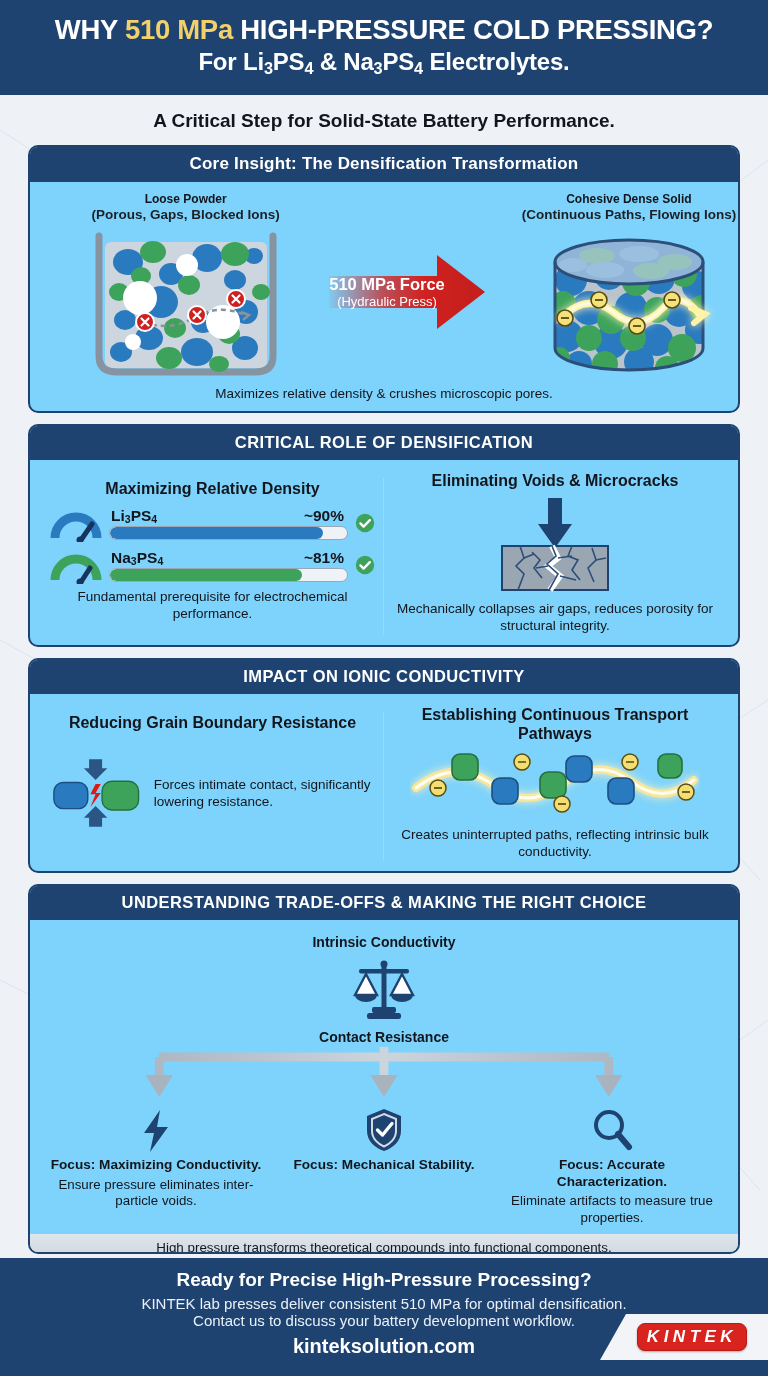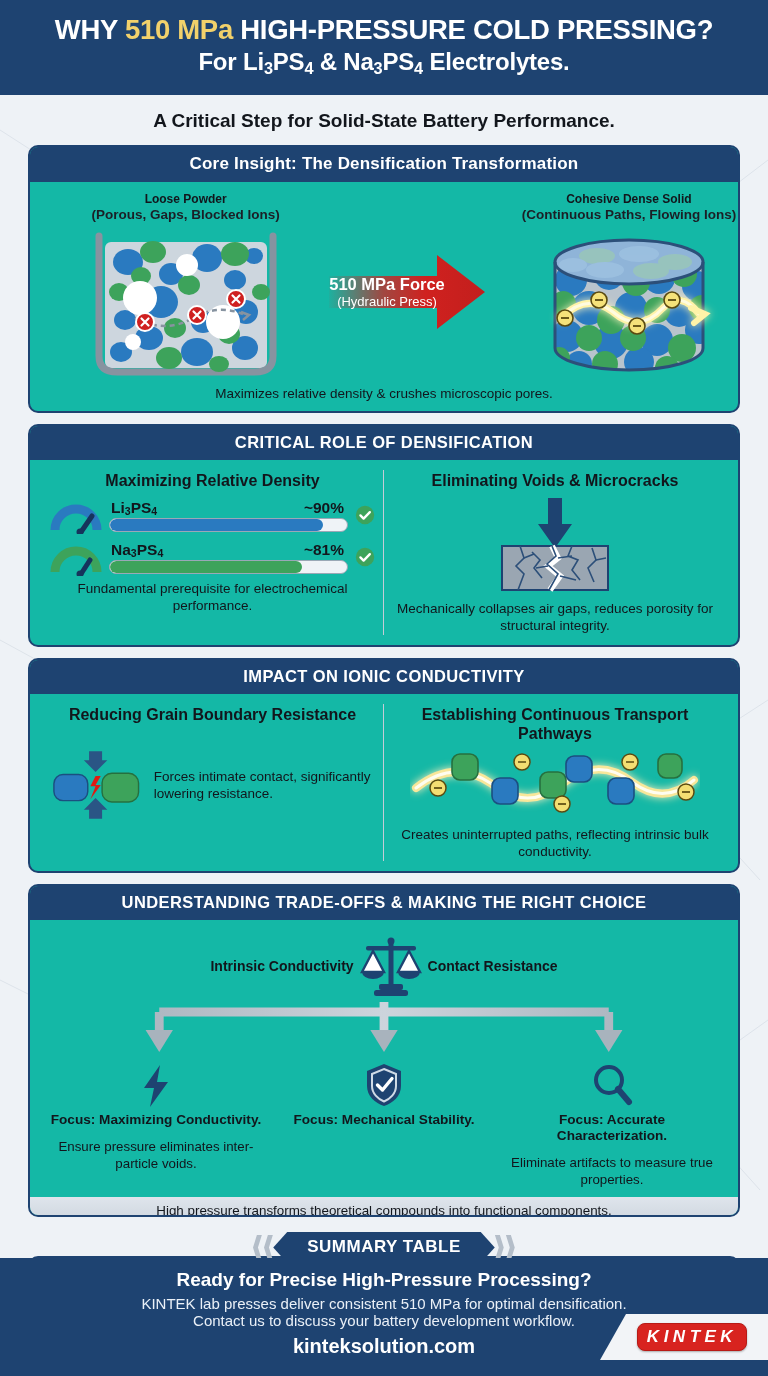--- a/index.html
+++ b/index.html
@@ -35,21 +35,21 @@
     position:relative; z-index:2;
     text-align:center; color:#12161c;
     font-size:19px; font-weight:bold;
     padding:15px 10px 13px;
   }
 
   
   .card {
     position:relative; z-index:2;
     margin:0 28px 11px;
-    background:#14b8a6;
+    background:#7dd3fc;
     border:2px solid #1e4371;
     border-radius:10px;
     overflow:hidden;
   }
   .card-hd {
     background:#1e4371; color:#fff;
     text-align:center; font-weight:bold;
     padding:7px 6px 8px;
     font-size:17px;
     letter-spacing:0.2px;
@@ -62,21 +62,21 @@
   .ci-col { flex:0 0 42%; text-align:center; }
   .ci-mid { flex:1; display:flex; align-items:center; justify-content:center; padding-top:60px;}
   .ci-t1 { font-size:12px; font-weight:bold; color:#12161c; }
   .ci-t2 { font-size:13.5px; color:#1b1f26; margin-top:1px;font-weight:bold; }
   .ci-art { margin-top:8px; display:flex; justify-content:center; }
   .ci-foot { text-align:center; font-size:13.5px; color:#12161c; margin-top:4px; }
 
   
   .split { display:flex; }
   .split > .half { flex:1 1 50%; padding:2px 8px 0; }
-  .split > .half:first-child { border-right:1.5px solid #c3ccd6; }
+  .split > .half:first-child { border-right:1.5px solid #c3ccd6;margin-top:8px; }
   .h-title {
     text-align:center; font-weight:bold; font-size:16px;
     color:#12161c; line-height:1.18; margin-bottom:6px;
   }
   .h-cap { text-align:center; font-size:13.5px; color:#12161c; line-height:1.25; margin-top:5px; }
 
   
   .grow { display:flex; align-items:center; gap:7px; margin-bottom:4px; }
   .gstack { flex:1; }
   .glabels { display:flex; justify-content:space-between; align-items:baseline; padding:0 4px 1px 2px;}
@@ -87,27 +87,27 @@
     border:1.5px solid #9aa8b6; overflow:hidden; position:relative;
   }
   .bar > i { display:block; height:100%; border-radius:8px; }
   .check { width:20px; height:20px; flex:0 0 20px; }
 
   
   .imp-left { display:flex; align-items:center; gap:6px; }
   .imp-txt { font-size:13.5px; color:#12161c; line-height:1.3; }
 
   
-  .to-top { display:flex; justify-content:center; align-items:center; gap:6px; margin:4px 0 0; }
+  .to-top { display:flex; justify-content:center; align-items:center; gap:6px; margin:4px 0 0;flex-direction:column; }
   .to-lbl { font-size:14px; font-weight:bold; color:#12161c; text-align:center; line-height:1.2; }
   .to-cols { display:flex; margin-top:2px; }
   .to-col { flex:1 1 33.33%; text-align:center; padding:0 4px; }
   .to-ico { height:46px; display:flex; align-items:flex-end; justify-content:center; }
   .to-h { font-size:13.6px; font-weight:bold; color:#12161c; margin-top:4px; line-height:1.2;}
-  .to-p { font-size:13.3px; color:#12161c; line-height:1.25; margin-top:11px;}
+  .to-p { font-size:13.3px; color:#12161c; line-height:1.25; margin-top:3px;}
   .to-foot {
     margin:8px -12px -10px; padding:6px 10px 7px;
     background:linear-gradient(180deg,#dfe5ec,#ccd4dd);
     text-align:center; font-size:13.4px; color:#12161c;
   }
 
   
   .sum-wrap { position:relative; z-index:2; margin:14px 28px 0; }
   .sum-banner {
     position:relative; display:flex; justify-content:center;

